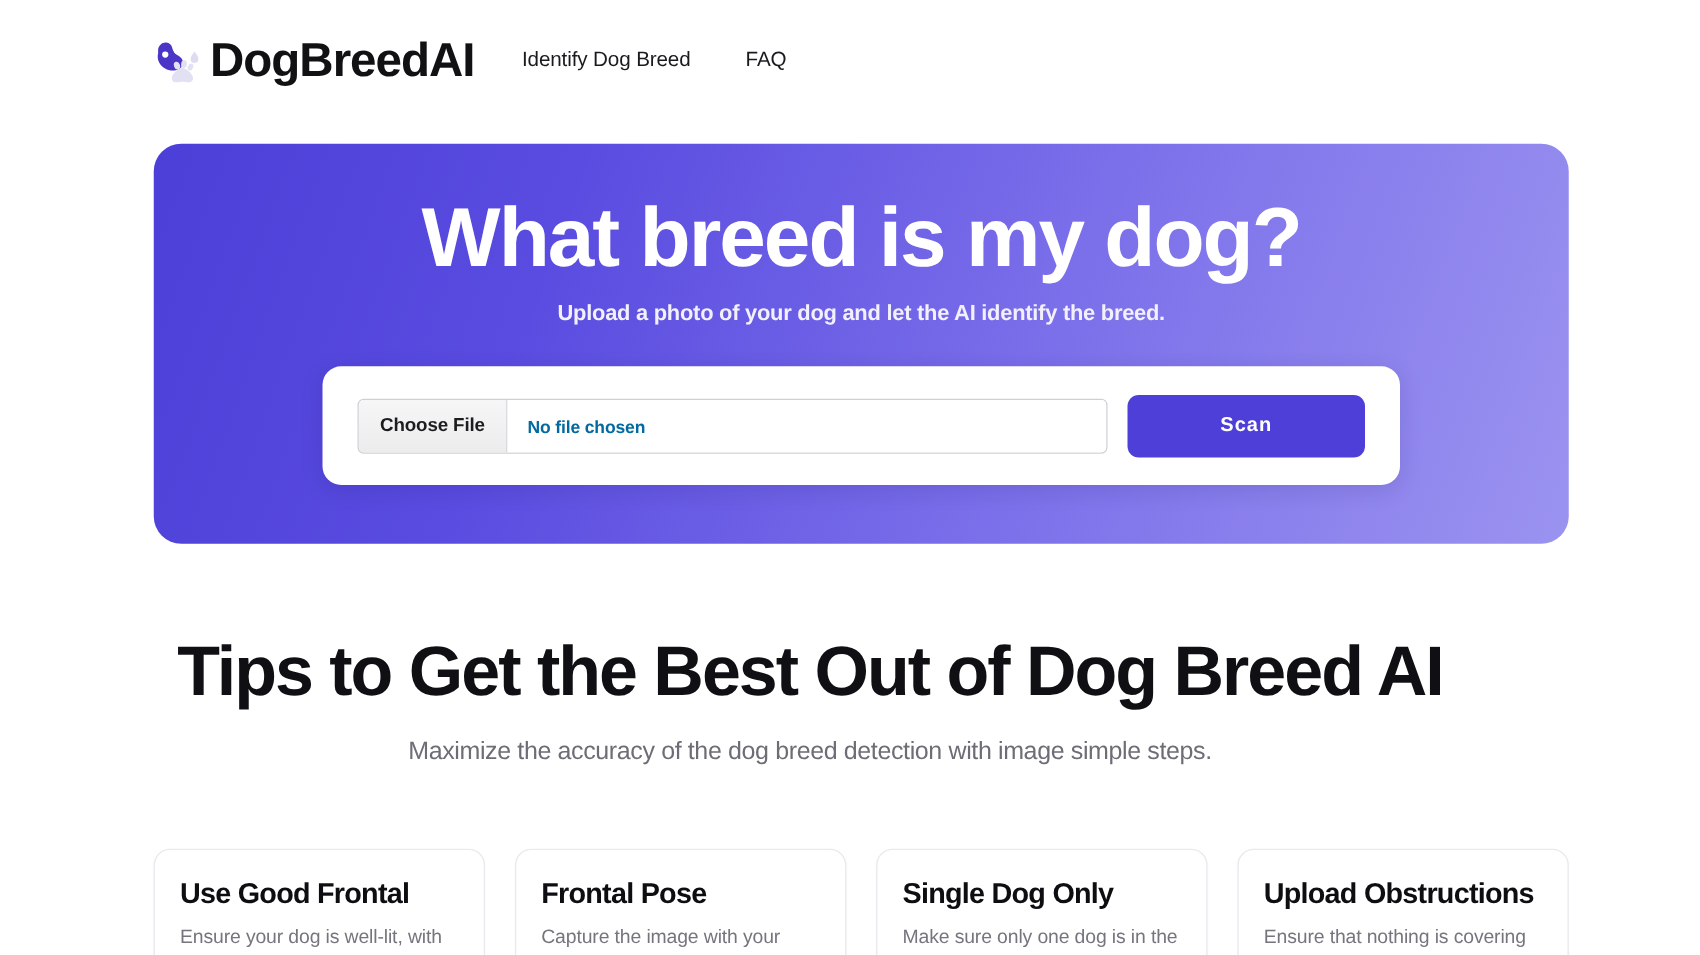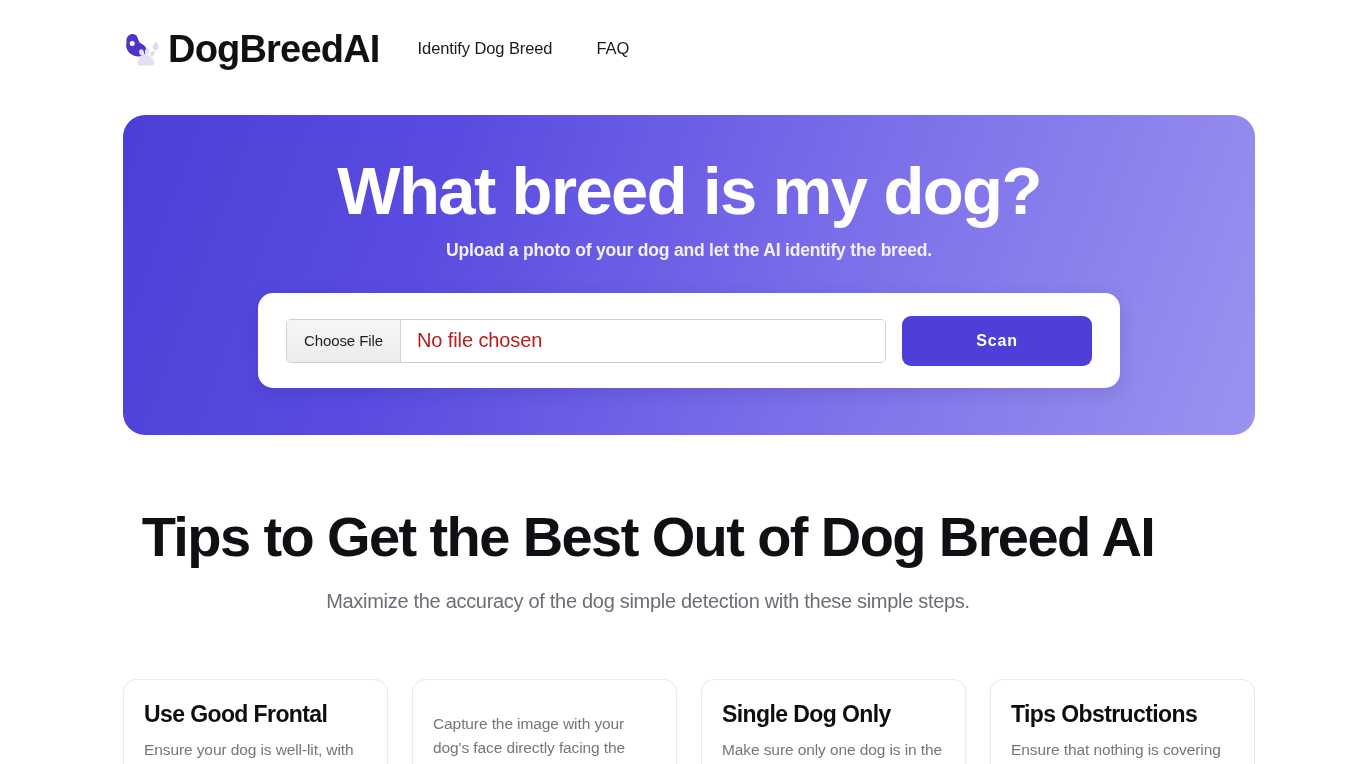--- a/index.html
+++ b/index.html
@@ -131,42 +131,43 @@
 
   .file-control {
     display: flex;
     align-items: stretch;
     height: 44px;
     width: 600px;
     border: 1px solid #cfcfd6;
     border-radius: 5px;
     background: #ffffff;
     overflow: hidden;
+    font-weight: bold;
   }
 
   .choose-file-btn {
     display: flex;
     align-items: center;
     justify-content: center;
     padding: 0 17px;
     background: linear-gradient(180deg, #f6f6f7 0%, #ececed 100%);
     border-right: 1px solid #cfcfd6;
     font-size: 15px;
     color: #1d1d1f;
     white-space: nowrap;
     cursor: pointer;
     letter-spacing: -0.1px;
   }
 
   .file-name {
     display: flex;
     align-items: center;
     padding-left: 16px;
-    font-size: 20px;
-    color: #b91c1c;
+    font-size: 14px;
+    color: #0369a1;
     background: #fff;
     flex: 1;
     letter-spacing: -0.1px;
   }
 
   .scan-btn {
     width: 190px;
     height: 50px;
     border: none;
     border-radius: 9px;
@@ -286,34 +287,35 @@
           <span class="choose-file-btn">Choose File</span>
           <span class="file-name">No file chosen</span>
         </div>
         <button class="scan-btn" type="button">Scan</button>
       </div>
     </div>
   </section>
 
   <section class="tips-section">
     <h2 class="tips-title">Tips to Get the Best Out of Dog Breed AI</h2>
-    <p class="tips-subtitle">Maximize the accuracy of the dog simple detection with these simple steps.</p>
+    <p class="tips-subtitle">Maximize the accuracy of the dog breed detection with image simple steps.</p>
 
     <div class="tips-grid">
       <div class="tip-card">
         <h3 class="tip-heading">Use Good Frontal</h3>
         <p class="tip-text">Ensure your dog is well-lit, with even lighting to avoid shadows.</p>
       </div>
       <div class="tip-card">
+        <h3 class="tip-heading">Frontal Pose</h3>
         <p class="tip-text">Capture the image with your dog's face directly facing the camera.</p>
       </div>
       <div class="tip-card">
         <h3 class="tip-heading">Single Dog Only</h3>
         <p class="tip-text">Make sure only one dog is in the image to avoid confusion.</p>
       </div>
       <div class="tip-card">
-        <h3 class="tip-heading">Tips Obstructions</h3>
+        <h3 class="tip-heading">Upload Obstructions</h3>
         <p class="tip-text">Ensure that nothing is covering your dog's key features.</p>
       </div>
     </div>
   </section>
 
 </div>
 
 </body></html>

